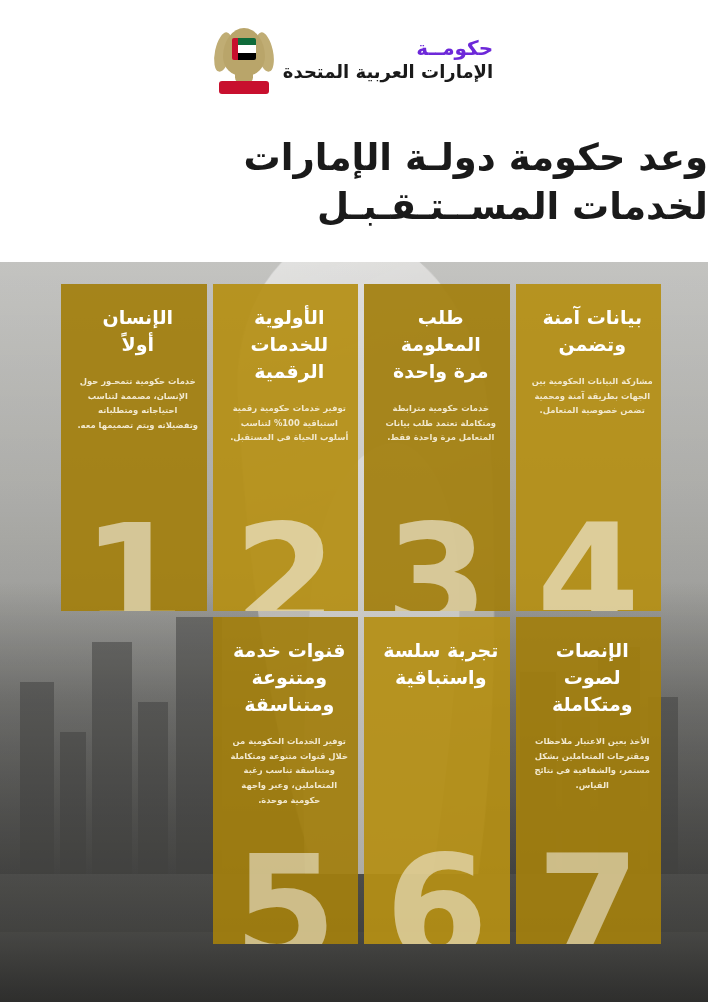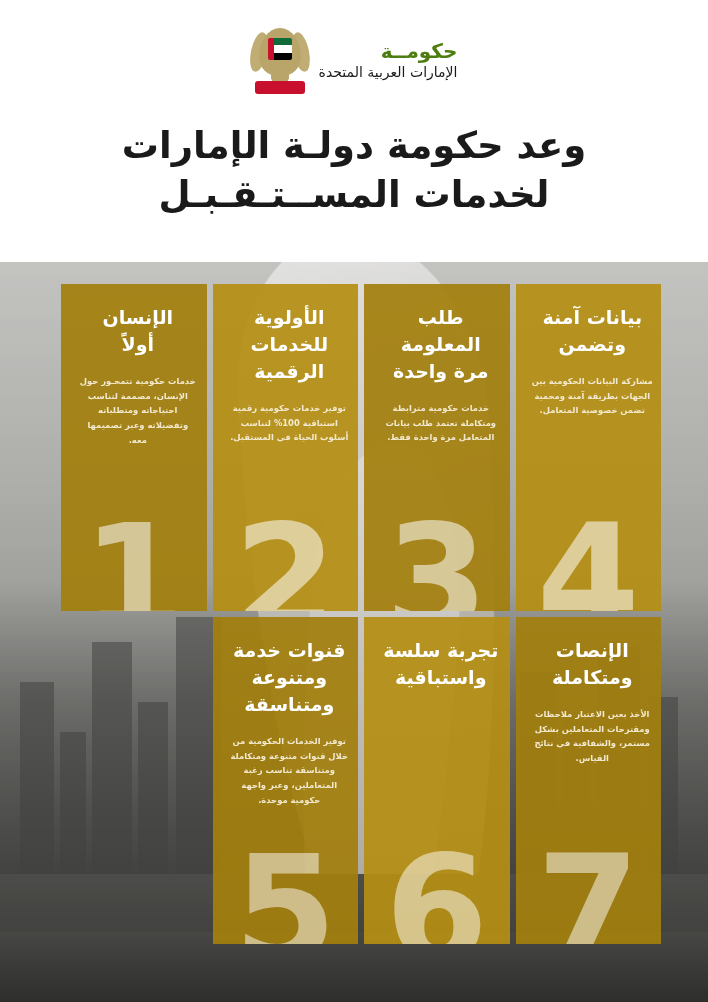--- a/index.html
+++ b/index.html
@@ -95,32 +95,32 @@
   }
 
   .emblem-text {
     text-align: right;
     line-height: 1.25;
     direction: rtl;
   }
   .emblem-text .line1 {
     font-size: 20px;
     font-weight: bold;
-    color: #4d7c0f;
+    color: #6d28d9;
     letter-spacing: 1px;
   }
   .emblem-text .line2 {
-    font-size: 14px;
-    font-weight: normal;
+    font-size: 18px;
+    font-weight: bold;
     color: #1a1a1a;
   }
 
   .title-block {
-    margin-top: 26px;
-    text-align: center;
+    margin-top: 38px;
+    text-align: right;
     direction: rtl;
   }
   .title-block .t1,
   .title-block .t2 {
     font-size: 37px;
     font-weight: bold;
     color: #1a1a1a;
     line-height: 1.32;
     letter-spacing: 1px;
   }
@@ -343,28 +343,29 @@
         </div>
         <div class="card-desc">توفير خدمات حكومية رقمية استباقية 100% لتناسب أسلوب الحياة في المستقبل.</div>
         <div class="card-num">2</div>
       </div>
 
       <div class="card gold-dark row1">
         <div class="card-title">
           <div>الإنسان</div>
           <div>أولاً</div>
         </div>
-        <div class="card-desc">خدمات حكومية تتمحـور حول الإنسان، مصممة لتناسب احتياجاته ومتطلباته وتفضيلاته وعبر تصميمها معه.</div>
+        <div class="card-desc">خدمات حكومية تتمحـور حول الإنسان، مصممة لتناسب احتياجاته ومتطلباته وتفضيلاته ويتم تصميمها معه.</div>
         <div class="card-num">1</div>
       </div>
 
 
       <div class="card gold-dark row2">
         <div class="card-title">
           <div>الإنصات</div>
+          <div>لصوت</div>
           <div>ومتكاملة</div>
         </div>
         <div class="card-desc">الأخذ بعين الاعتبار ملاحظات ومقترحات المتعاملين بشكل مستمر، والشفافية في نتائج القياس.</div>
         <div class="card-num">7</div>
       </div>
 
       <div class="card gold row2">
         <div class="card-title">
           <div>تجربة سلسة</div>
           <div>واستباقية</div>

